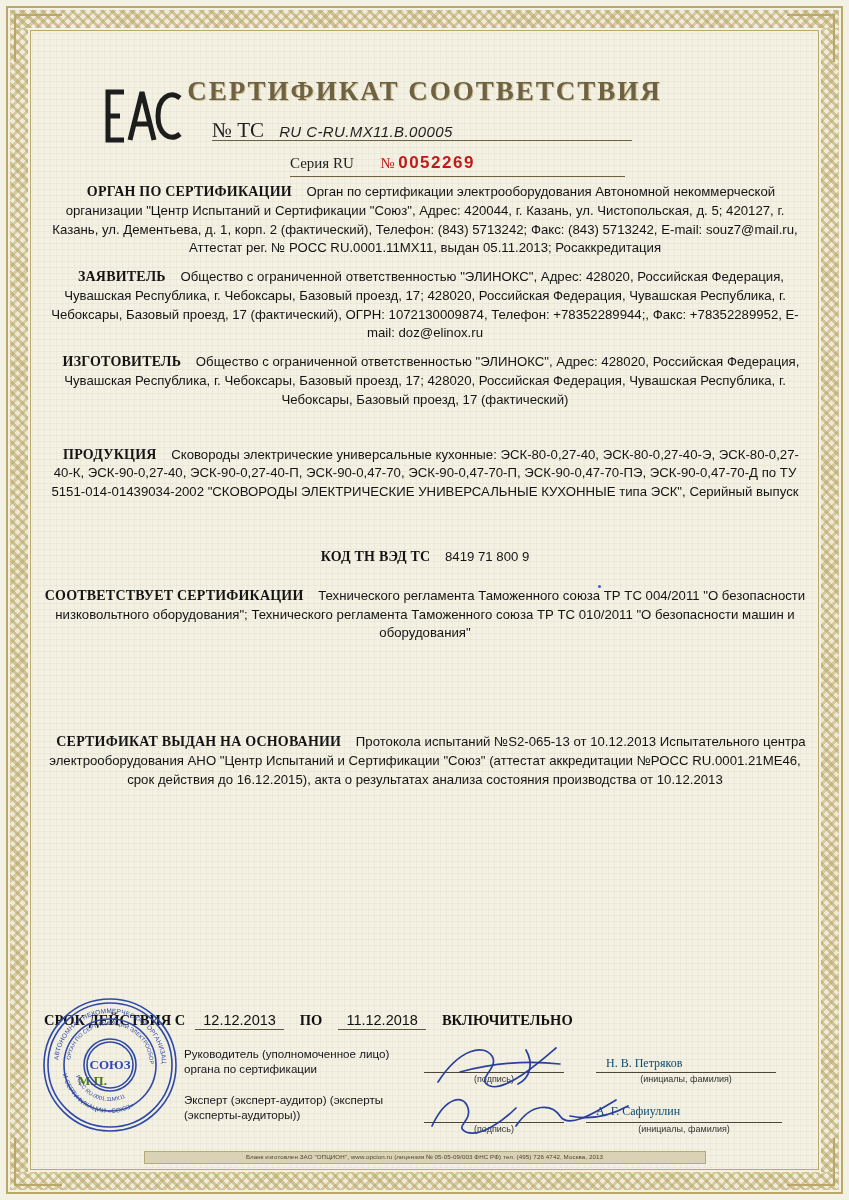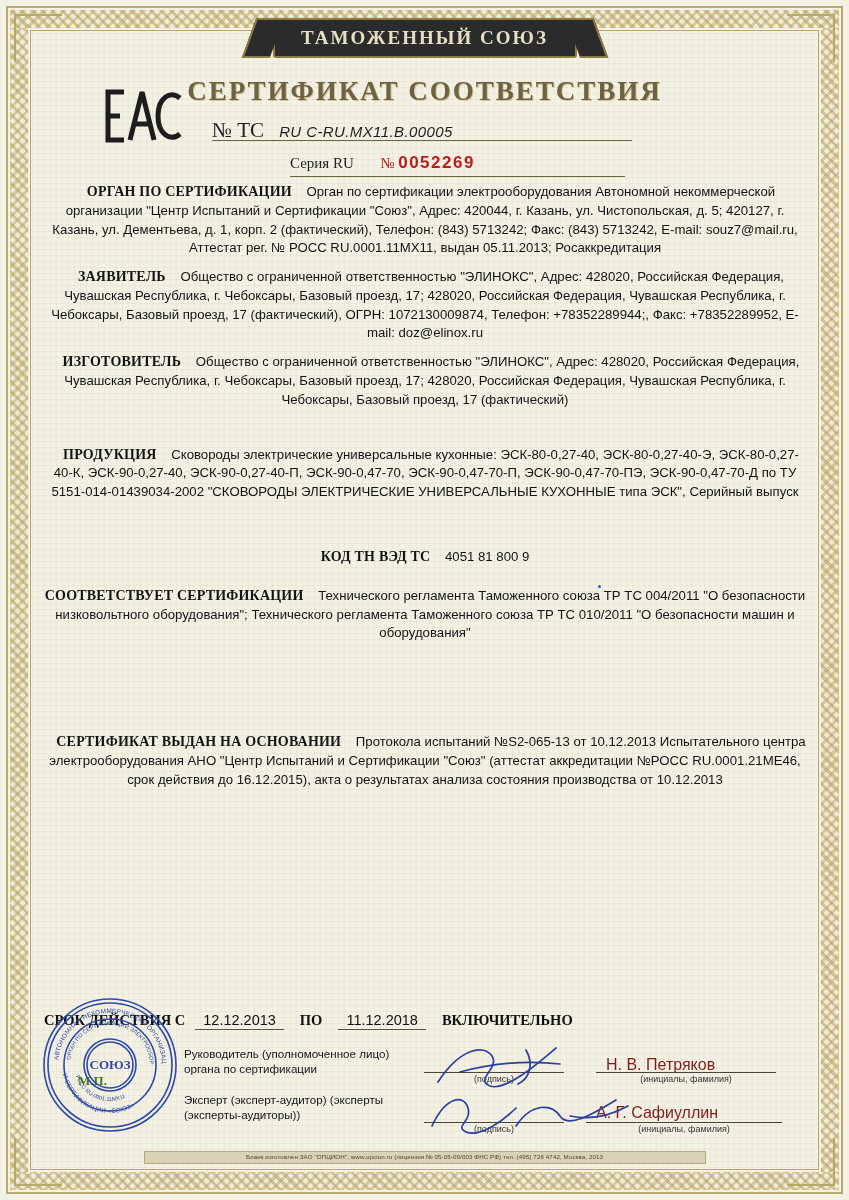--- a/index.html
+++ b/index.html
@@ -232,23 +232,23 @@
     background: #4a4536;
   }
   .sig-cap {
     position: absolute;
     font-size: 9px;
     color: #333;
     text-align: center;
   }
   .sig-name {
     position: absolute;
-    font-family: Liberation Sans, sans-serif;
-    font-size: 16px;
-    color: #7f1d1d;
+    font-family: Liberation Serif, serif;
+    font-size: 12px;
+    color: #0c4a6e;
   }
   .sig-hand {
     position: absolute;
     font-family: "Liberation Serif", serif;
     font-style: italic;
     color: #2a3f9e;
     pointer-events: none;
   }
 
   
@@ -306,23 +306,20 @@
 
   <div class="border-outer"></div>
   <div class="border-band"></div>
   <div class="border-inner"></div>
   <div class="guilloche-bg"></div>
   <div class="corner tl"></div>
   <div class="corner tr"></div>
   <div class="corner bl"></div>
   <div class="corner br"></div>
 
-  <div class="tu-banner">
-    <span class="tu-banner-text">ТАМОЖЕННЫЙ СОЮЗ</span>
-  </div>
 
   <div class="doc-title">СЕРТИФИКАТ СООТВЕТСТВИЯ</div>
 
   <div class="eac">
     <svg width="86" height="56" viewBox="0 0 86 56" aria-hidden="true">
       <g fill="none" stroke="#1d1d1d" stroke-width="5">
         <path d="M24 4 L8 4 L8 28 L8 52 L24 52"></path>
         <path d="M8 28 L20 28"></path>
         <path d="M30 52 L42 4 L54 52"></path>
         <path d="M35 36 L49 36"></path>
@@ -368,21 +365,21 @@
     <div class="block">
       <span class="ind"></span><span class="cap">ПРОДУКЦИЯ</span>
       &nbsp;&nbsp;&nbsp;<span>Сковороды электрические универсальные кухонные: ЭСК-80-0,27-40, ЭСК-80-0,27-40-Э, ЭСК-80-0,27-40-К, ЭСК-90-0,27-40, ЭСК-90-0,27-40-П, ЭСК-90-0,47-70, ЭСК-90-0,47-70-П, ЭСК-90-0,47-70-ПЭ, ЭСК-90-0,47-70-Д по ТУ 5151-014-01439034-2002 "СКОВОРОДЫ ЭЛЕКТРИЧЕСКИЕ УНИВЕРСАЛЬНЫЕ КУХОННЫЕ типа ЭСК",  Серийный выпуск</span>
     </div>
 
     <div class="spacer-md"></div>
     <div class="spacer-sm"></div>
 
     <div class="block">
       <span class="cap">КОД ТН ВЭД ТС</span>
-      &nbsp;&nbsp;&nbsp;<span>4051 81 800 9</span>
+      &nbsp;&nbsp;&nbsp;<span>8419 71 800 9</span>
     </div>
 
     <div class="spacer-sm"></div>
 
     <div class="block">
       <span class="cap">СООТВЕТСТВУЕТ СЕРТИФИКАЦИИ</span>
       &nbsp;&nbsp;&nbsp;<span>Технического регламента Таможенного союза ТР ТС 004/2011 "О безопасности низковольтного оборудования"; Технического регламента Таможенного союза ТР ТС 010/2011 "О безопасности машин и оборудования"</span>
     </div>
 
     <div class="spacer-lg"></div>

